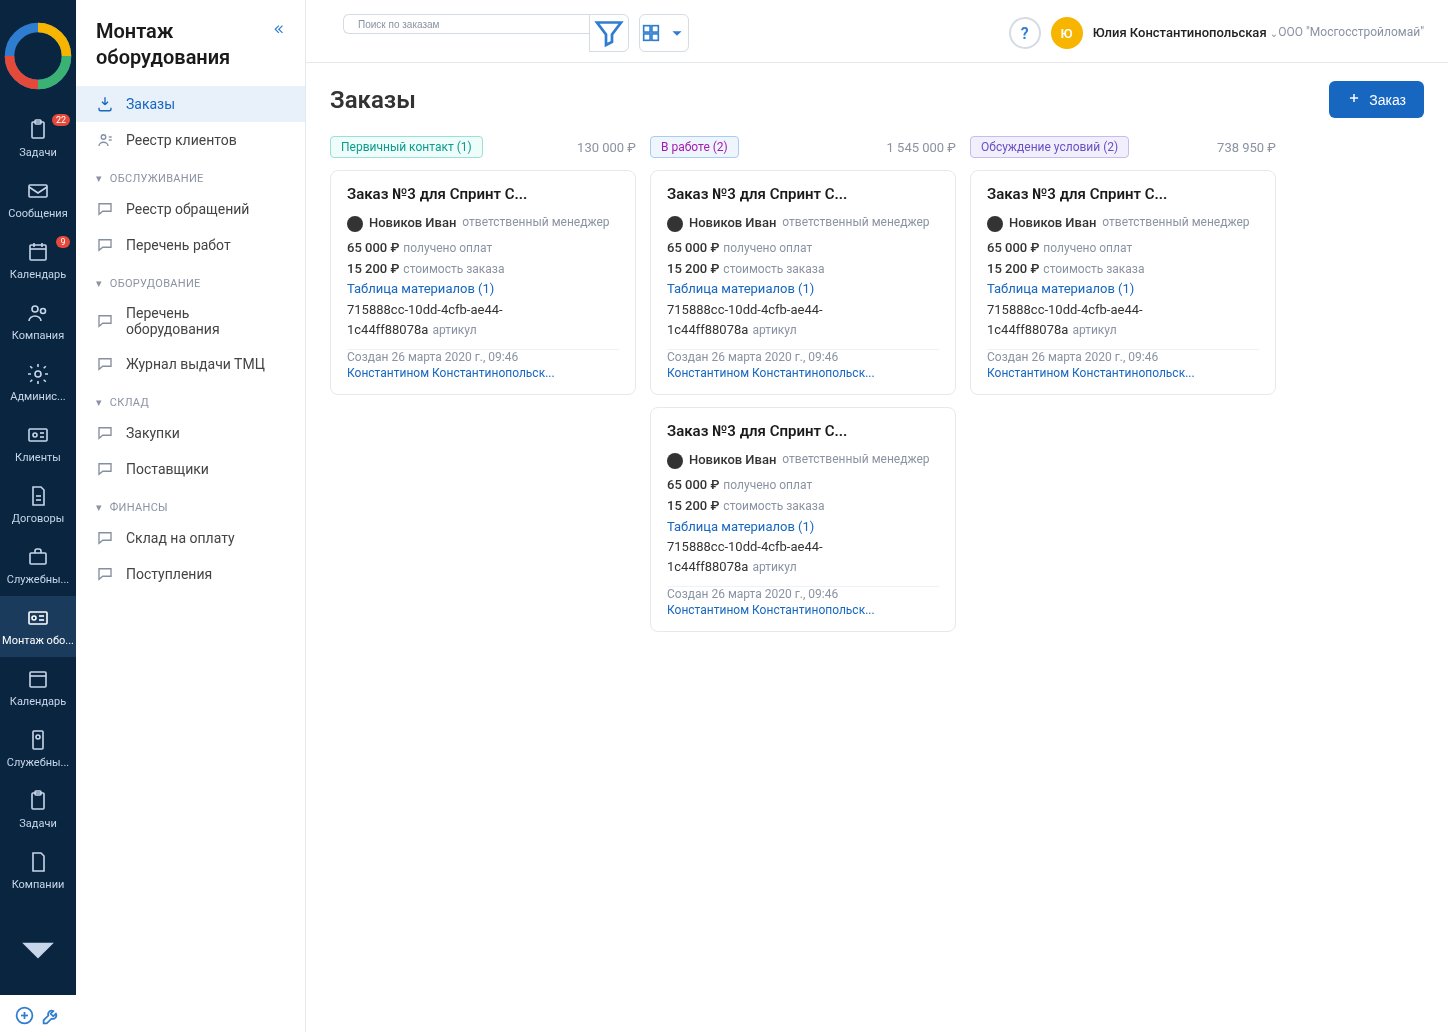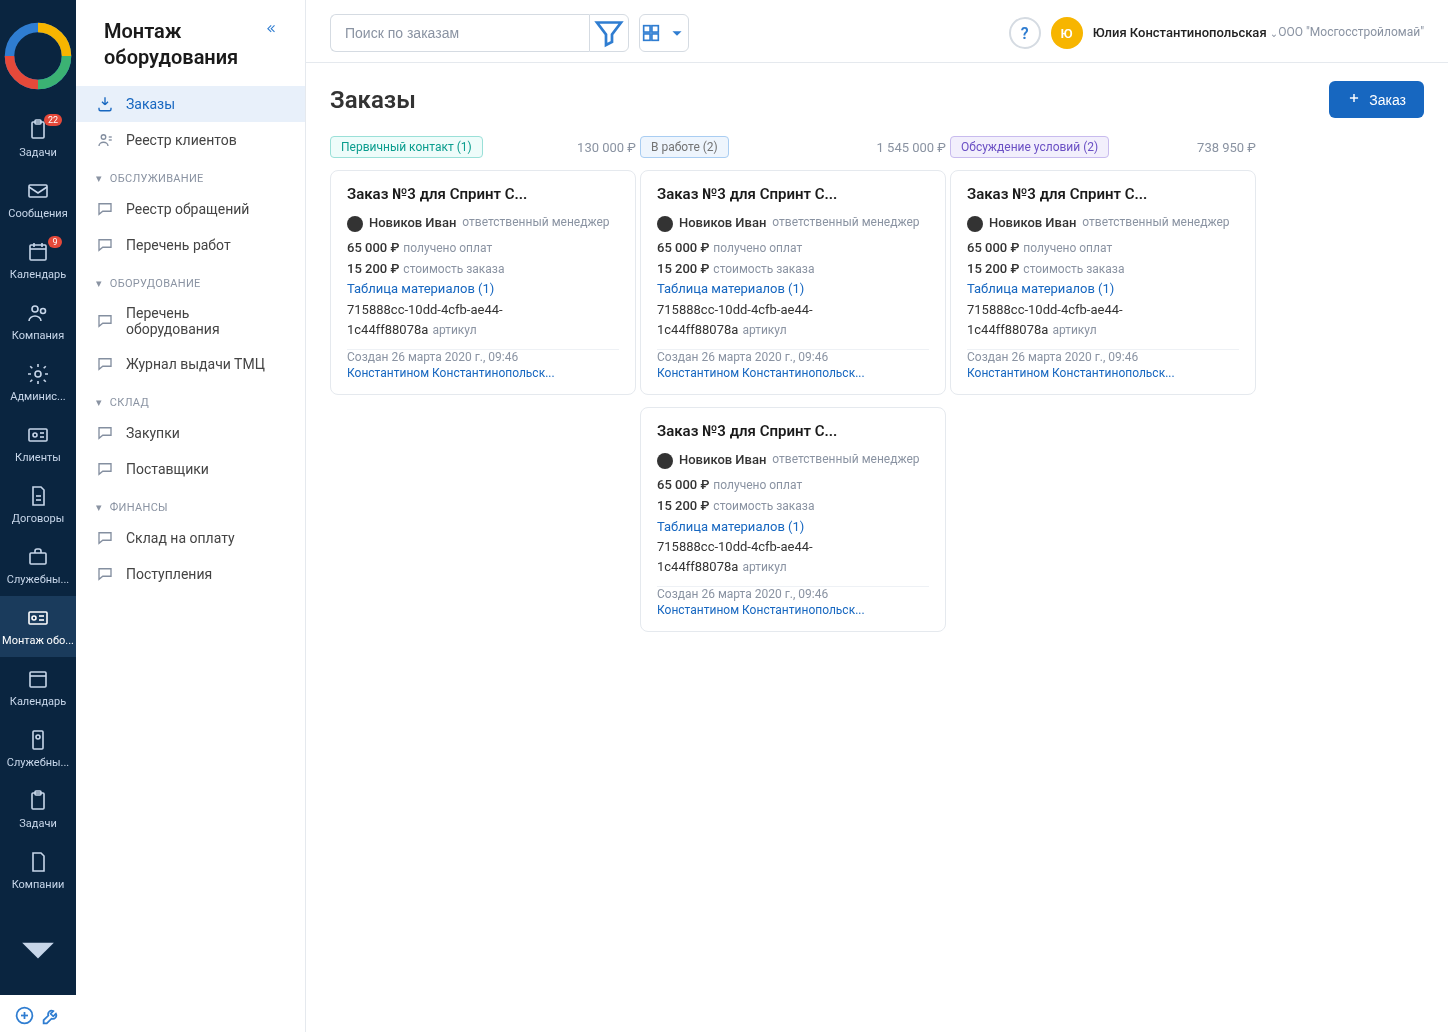--- a/index.html
+++ b/index.html
@@ -1,59 +1,59 @@
 <!DOCTYPE html>
 <html><head>
 <meta charset="utf-8">
 <style>
 * { box-sizing: border-box; margin: 0; padding: 0; }
 body { font-family: -apple-system, BlinkMacSystemFont, "Segoe UI", Roboto, Arial, sans-serif; font-size: 14px; color: #333; background: #fff; display: flex; height: 1032px; width: 1448px; overflow: hidden; }
 .rail { width: 76px; background: #0a2540; color: #fff; display: flex; flex-direction: column; align-items: stretch; padding-top: 10px; position: relative; }
 .rail-logo { display: flex; justify-content: center; padding: 8px 0 14px; }
 .rail-item { display: flex; flex-direction: column; align-items: center; justify-content: center; gap: 4px; padding: 10px 2px; color: #c7d6e9; cursor: pointer; position: relative; font-size: 11px; text-align: center; }
 .rail-item.active { background: #1a3b5c; color: #fff; }
-.rail-item .badge { position: absolute; top: 6px; right: 14px; background: #e5493a; color: #fff; font-size: 9px; padding: 1px 4px; border-radius: 6px; min-width: 14px; }
+.rail-item .badge { position: absolute; top: 6px; right: 6px; background: #e5493a; color: #fff; font-size: 9px; padding: 1px 4px; border-radius: 6px; min-width: 14px; }
 .rail-icon { width: 24px; height: 24px; display: flex; align-items: center; justify-content: center; }
 .rail-label { white-space: nowrap; overflow: hidden; text-overflow: ellipsis; max-width: 72px; }
 .rail-more { margin-top: 2px; color: #c7d6e9; display:flex; justify-content:center; padding:8px 0; }
 .rail-bottom { margin-top: auto; display: flex; justify-content: space-between; padding: 10px 14px; background: #fff; color:#2f7dd1; }
 .sidebar { width: 230px; background: #fff; border-right: 1px solid #e5e9ee; display: flex; flex-direction: column; }
-.sidebar-header { padding: 18px 28px 8px; display:flex; align-items:flex-start; justify-content:space-between; }
+.sidebar-header { padding: 18px 20px 8px; display:flex; align-items:flex-start; justify-content:space-between; }
 .sidebar-title { font-size: 20px; font-weight: 600; color: #1a1a1a; line-height: 1.3; }
 .collapse-btn { color: #2f7dd1; cursor: pointer; padding-top:4px; }
 .sidebar-nav { padding: 8px 0; }
 .nav-item { display: flex; align-items: center; gap: 12px; padding: 9px 20px; cursor: pointer; color: #444; }
 .nav-item.active { background: #e8f0fa; color: #1767c0; }
 .nav-icon { width: 18px; height: 18px; flex-shrink: 0; display:flex; align-items:center; justify-content:center; color:#848fa0; }
 .nav-item.active .nav-icon { color:#1767c0; }
 .nav-group { display: flex; align-items: center; gap: 8px; padding: 14px 20px 6px; font-size: 11px; color: #8a93a2; text-transform: uppercase; letter-spacing: 0.3px; }
 .main { flex: 1; display: flex; flex-direction: column; background: #fff; }
 .topbar { display: flex; align-items: center; gap: 10px; padding: 14px 24px 10px; border-bottom: 1px solid #e5e9ee; }
 .search-wrap { display: flex; flex: 1; max-width: 620px; }
-.search-input { flex: 1; height: 38px; border: 1px solid #d5dbe2; border-right: none; border-radius: 6px 0 0 6px; padding: 0 14px; font-size: 14px; color:#333; }
+.search-input { flex: 1; height: 20px; border: 1px solid #d5dbe2; border-right: none; border-radius: 6px 0 0 6px; padding: 0 14px; font-size: 10px; color:#333;margin-left:13px; }
 .search-input::placeholder { color: #8a93a2; }
 .filter-btn { width: 40px; height: 38px; border: 1px solid #d5dbe2; border-radius: 0 6px 6px 0; background: #fff; display:flex; align-items:center; justify-content:center; cursor:pointer; color:#2f7dd1; }
 .view-btn { width: 50px; height: 38px; border: 1px solid #d5dbe2; border-radius: 6px; background: #fff; display:flex; align-items:center; justify-content:center; gap:4px; cursor:pointer; color:#2f7dd1; }
 .spacer { flex: 1; }
 .help-btn { width: 32px; height: 32px; border-radius: 50%; border: 2px solid #d5dbe2; display:flex; align-items:center; justify-content:center; color:#2f7dd1; cursor:pointer; font-size:16px; font-weight:600; }
 .user-block { display: flex; align-items: center; gap: 10px; cursor: pointer; }
 .user-avatar { width: 32px; height: 32px; border-radius: 50%; background: #f7b500; color: #fff; display: flex; align-items: center; justify-content: center; font-weight: 600; font-size:13px; }
 .user-info { display: flex; flex-direction: row; line-height: 1.3; }
 .user-name { font-size: 13px; font-weight: 500; color:#222; }
 .user-org { font-size: 12px; color: #8a93a2; }
 .content { padding: 18px 24px; flex: 1; overflow: auto; }
 .page-header { display: flex; align-items: center; justify-content: space-between; margin-bottom: 18px; }
 .page-title { font-size: 24px; font-weight: 600; }
 .primary-btn { background: #1767c0; color: #fff; border: none; border-radius: 6px; padding: 10px 18px; font-size: 14px; font-weight: 500; display: flex; align-items: center; gap: 8px; cursor: pointer; }
-.board { display: flex; gap: 4px; }
+.board { display: flex; gap: 14px; }
 .column { width: 306px; flex-shrink: 0; }
 .col-header { display: flex; align-items: center; justify-content: space-between; margin-bottom: 12px; }
 .col-tag { font-size: 12px; padding: 3px 10px; border-radius: 4px; border: 1px solid; }
 .col-tag.teal { color: #0a9d8e; border-color: #9ae0d8; background: #eefcfa; }
-.col-tag.blue { color: #737373; border-color: #a9cdf2; background: #eef5fd; }
+.col-tag.blue { color: #a21caf; border-color: #a9cdf2; background: #eef5fd; }
 .col-tag.purple { color: #6a4fc4; border-color: #c8bbee; background: #f2effc; }
 .col-amount { font-size: 13px; color: #8a93a2; }
 .card { border: 1px solid #e5e9ee; border-radius: 8px; padding: 14px 16px; margin-bottom: 12px; cursor: pointer; background:#fff; }
 .card-title { font-size: 15px; font-weight: 600; color: #1a1a1a; margin-bottom: 10px; white-space: nowrap; overflow: hidden; text-overflow: ellipsis; }
 .card-row { font-size: 13px; line-height: 1.6; }
 .manager-row { display:flex; align-items:flex-start; gap:6px; flex-wrap:wrap; margin-bottom:4px; }
 .mgr-avatar { width:16px; height:16px; border-radius:50%; background:#333; flex-shrink:0; margin-top:3px; }
 .mgr-name { font-weight:500; color:#333;text-align:center; }
 .mgr-role { color:#8a93a2; font-size:12px; }
 .money { font-weight:500; color:#333; }

